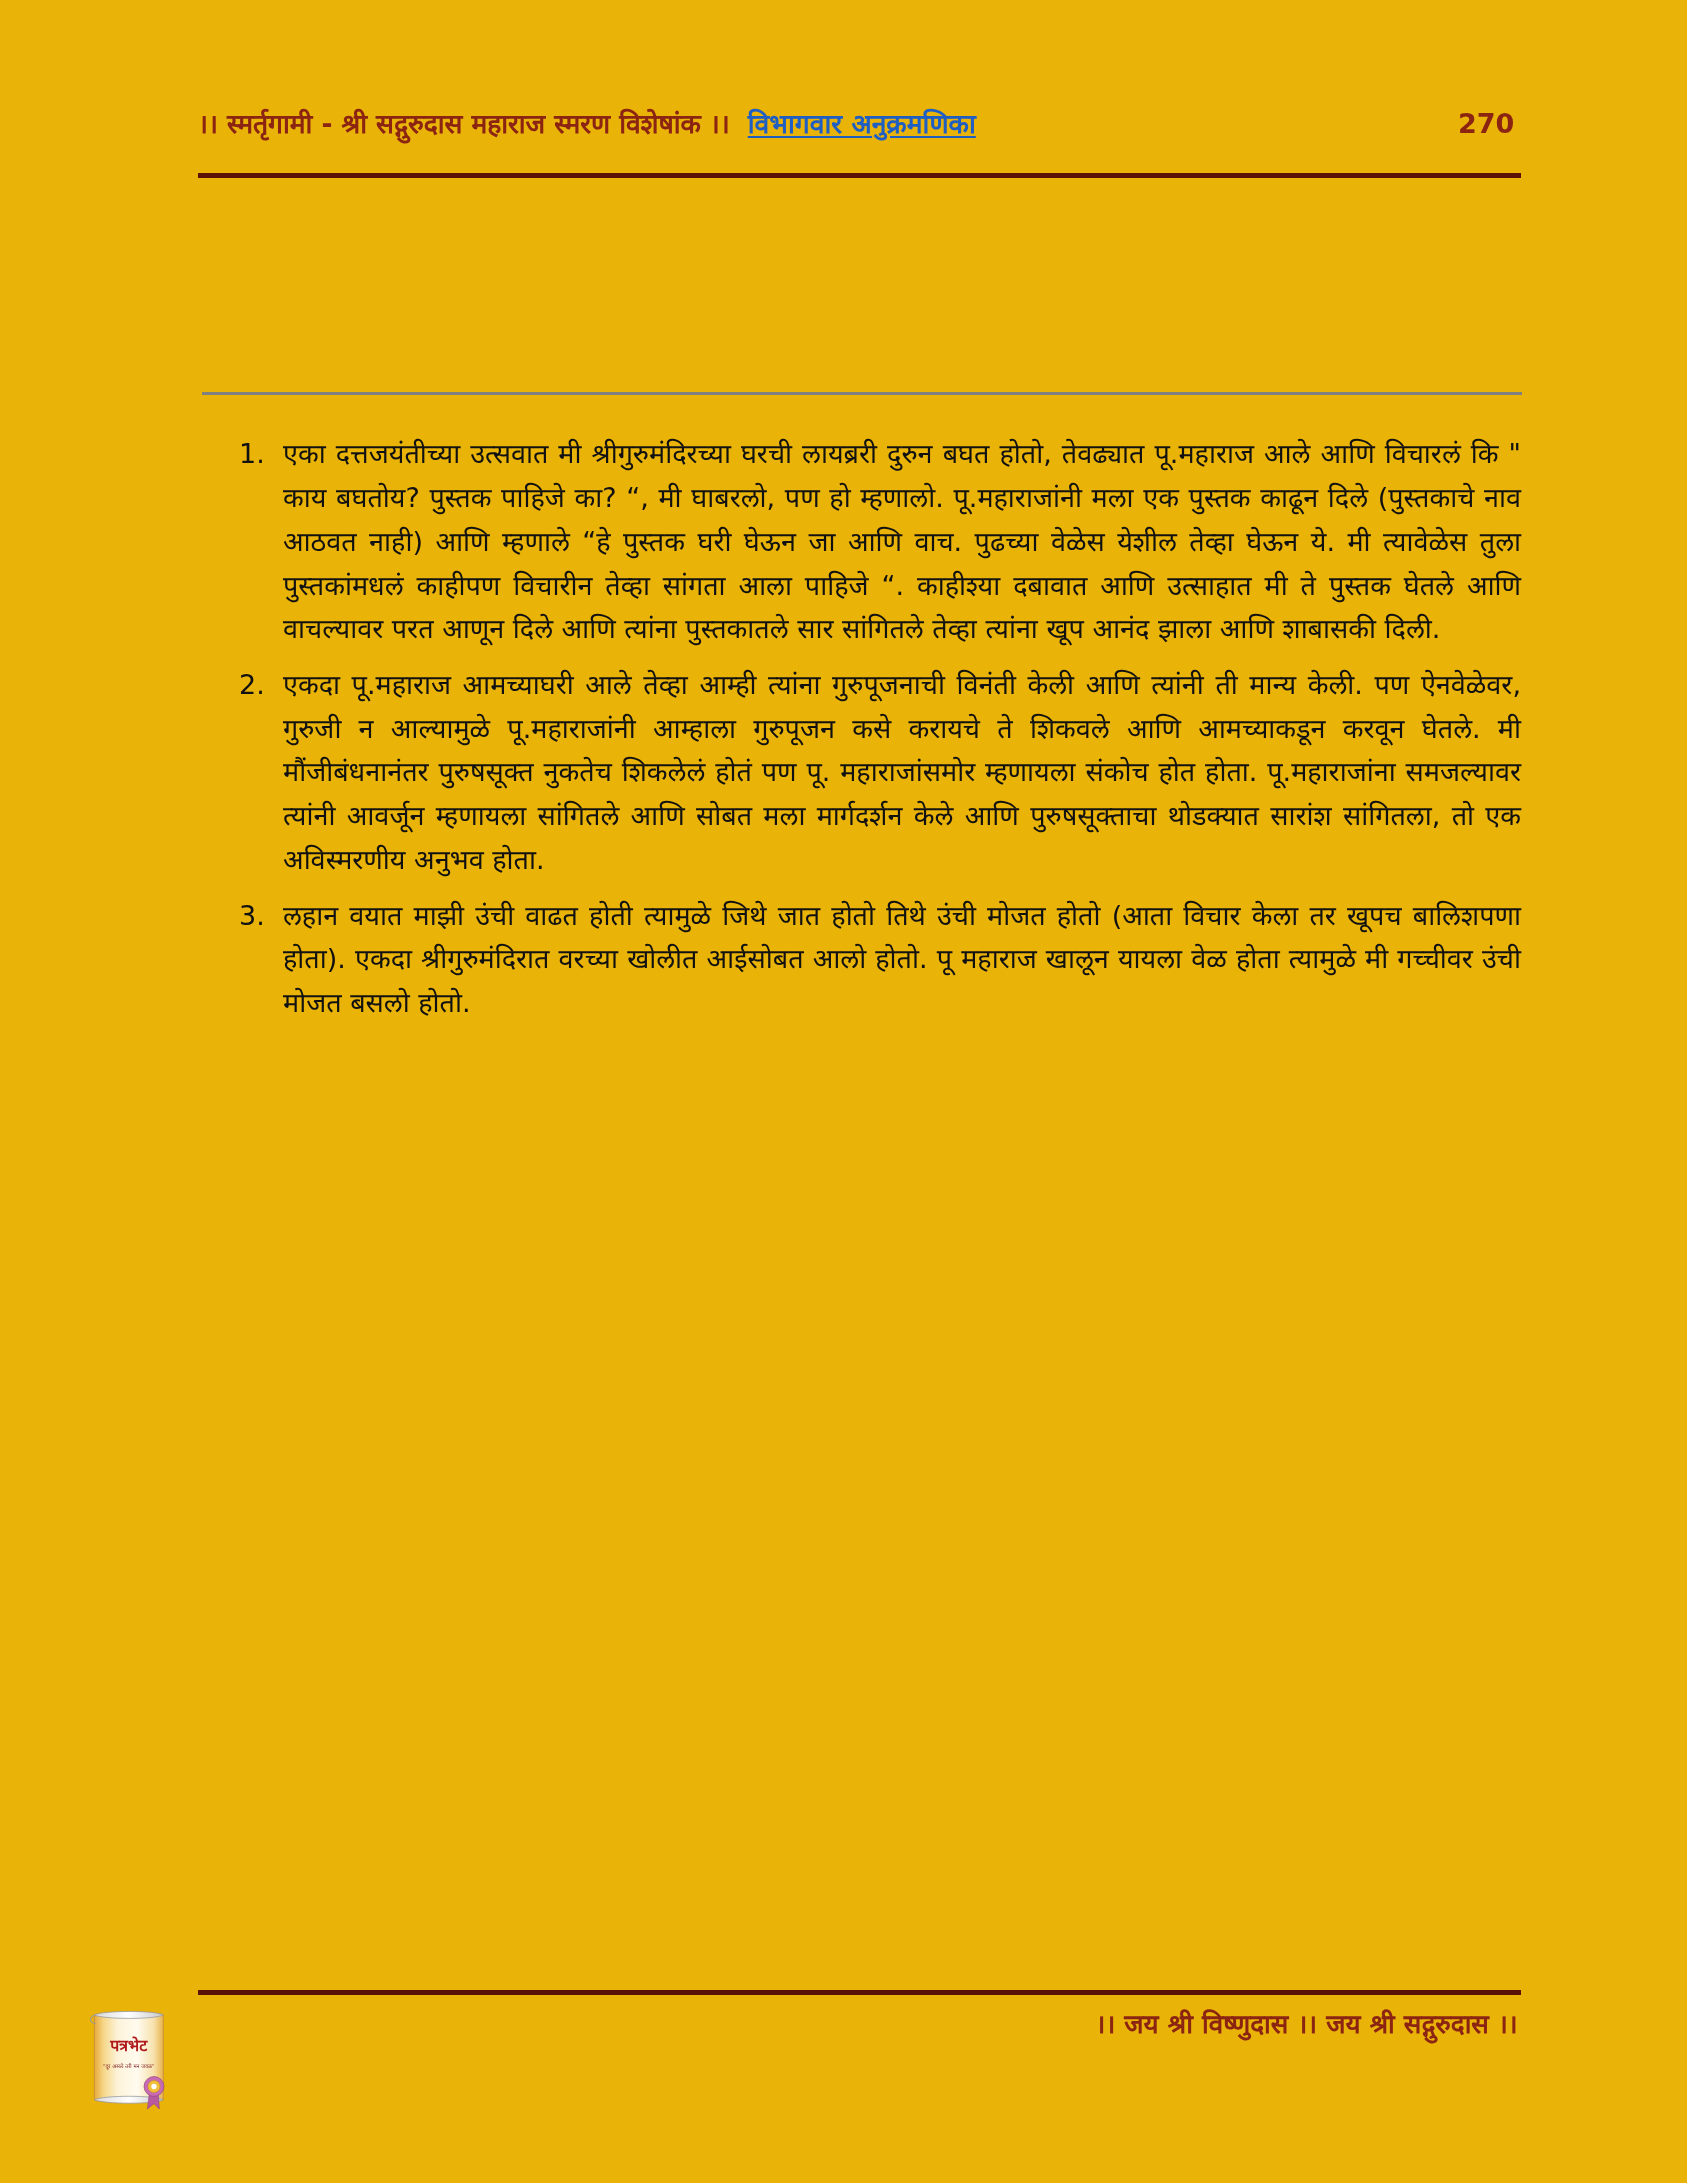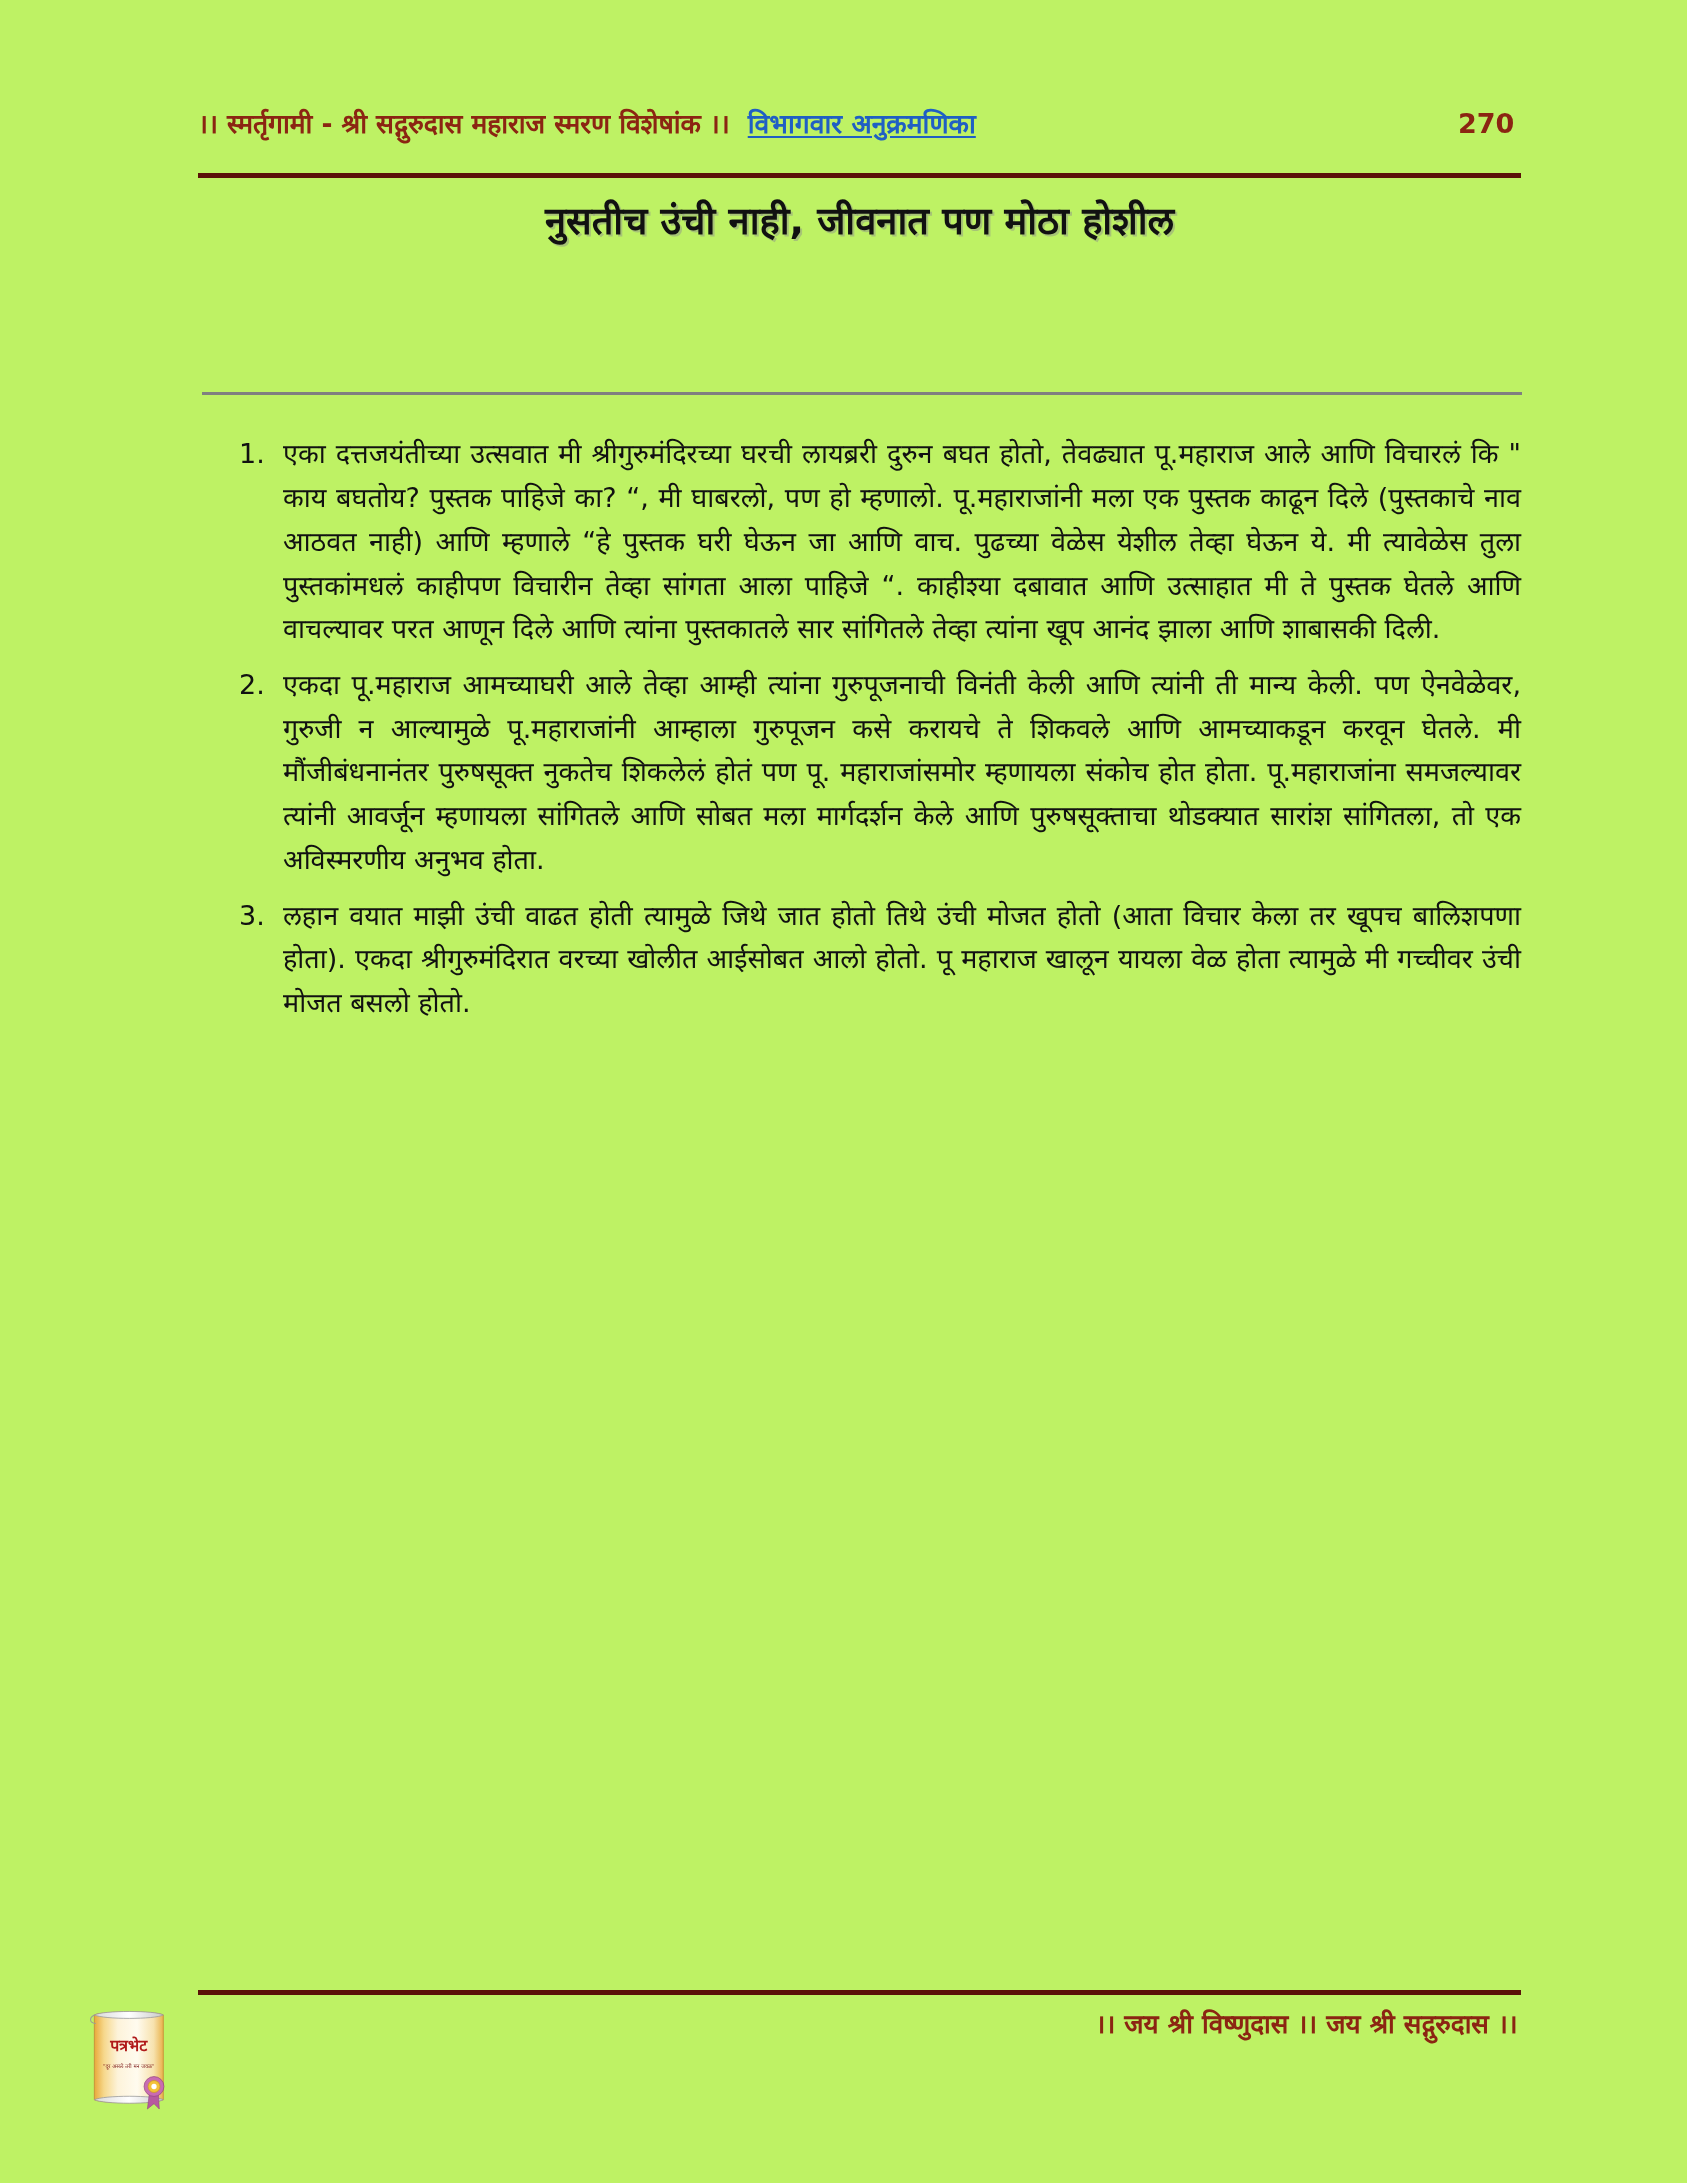--- a/index.html
+++ b/index.html
@@ -8,21 +8,21 @@
     background: #ffffff;
   }
   body {
     font-family: "Liberation Serif", "DejaVu Serif", serif;
     color: #000000;
   }
   .page {
     position: relative;
     width: 1687px;
     height: 2183px;
-    background: #bef264;
+    background: #eab308;
     box-sizing: border-box;
     overflow: hidden;
   }
 
   
   .header {
     position: absolute;
     left: 198px;
     top: 93px;
     width: 1323px;
@@ -184,21 +184,20 @@
 
 <div class="page">
 
   <div class="header">
     <span class="header-title">।। स्मर्तृगामी - श्री सद्गुरुदास महाराज स्मरण विशेषांक ।।</span>
     <a class="header-link" href="#">विभागवार अनुक्रमणिका</a>
     <span class="header-pageno">270</span>
   </div>
   <div class="rule-header"></div>
 
-  <div class="doc-title">नुसतीच उंची नाही, जीवनात पण मोठा होशील</div>
   <div class="rule-sub"></div>
 
   <div class="body-area">
 
 
     <ol class="items">
       <li>
         <span class="marker">1.</span>
         <span>एका दत्तजयंतीच्या उत्सवात मी श्रीगुरुमंदिरच्या घरची लायब्ररी दुरुन बघत होतो, तेवढ्यात पू.महाराज आले आणि विचारलं कि " काय बघतोय? पुस्तक पाहिजे का? “, मी घाबरलो, पण हो म्हणालो. पू.महाराजांनी मला एक पुस्तक काढून दिले (पुस्तकाचे नाव आठवत नाही) आणि म्हणाले “हे पुस्तक घरी घेऊन जा आणि वाच. पुढच्या वेळेस येशील तेव्हा घेऊन ये. मी त्यावेळेस तुला पुस्तकांमधलं काहीपण विचारीन तेव्हा सांगता आला पाहिजे “. काहीश्या दबावात आणि उत्साहात मी ते पुस्तक घेतले आणि वाचल्यावर परत आणून दिले आणि त्यांना पुस्तकातले सार सांगितले   तेव्हा त्यांना खूप आनंद झाला आणि शाबासकी दिली.</span>
       </li>

